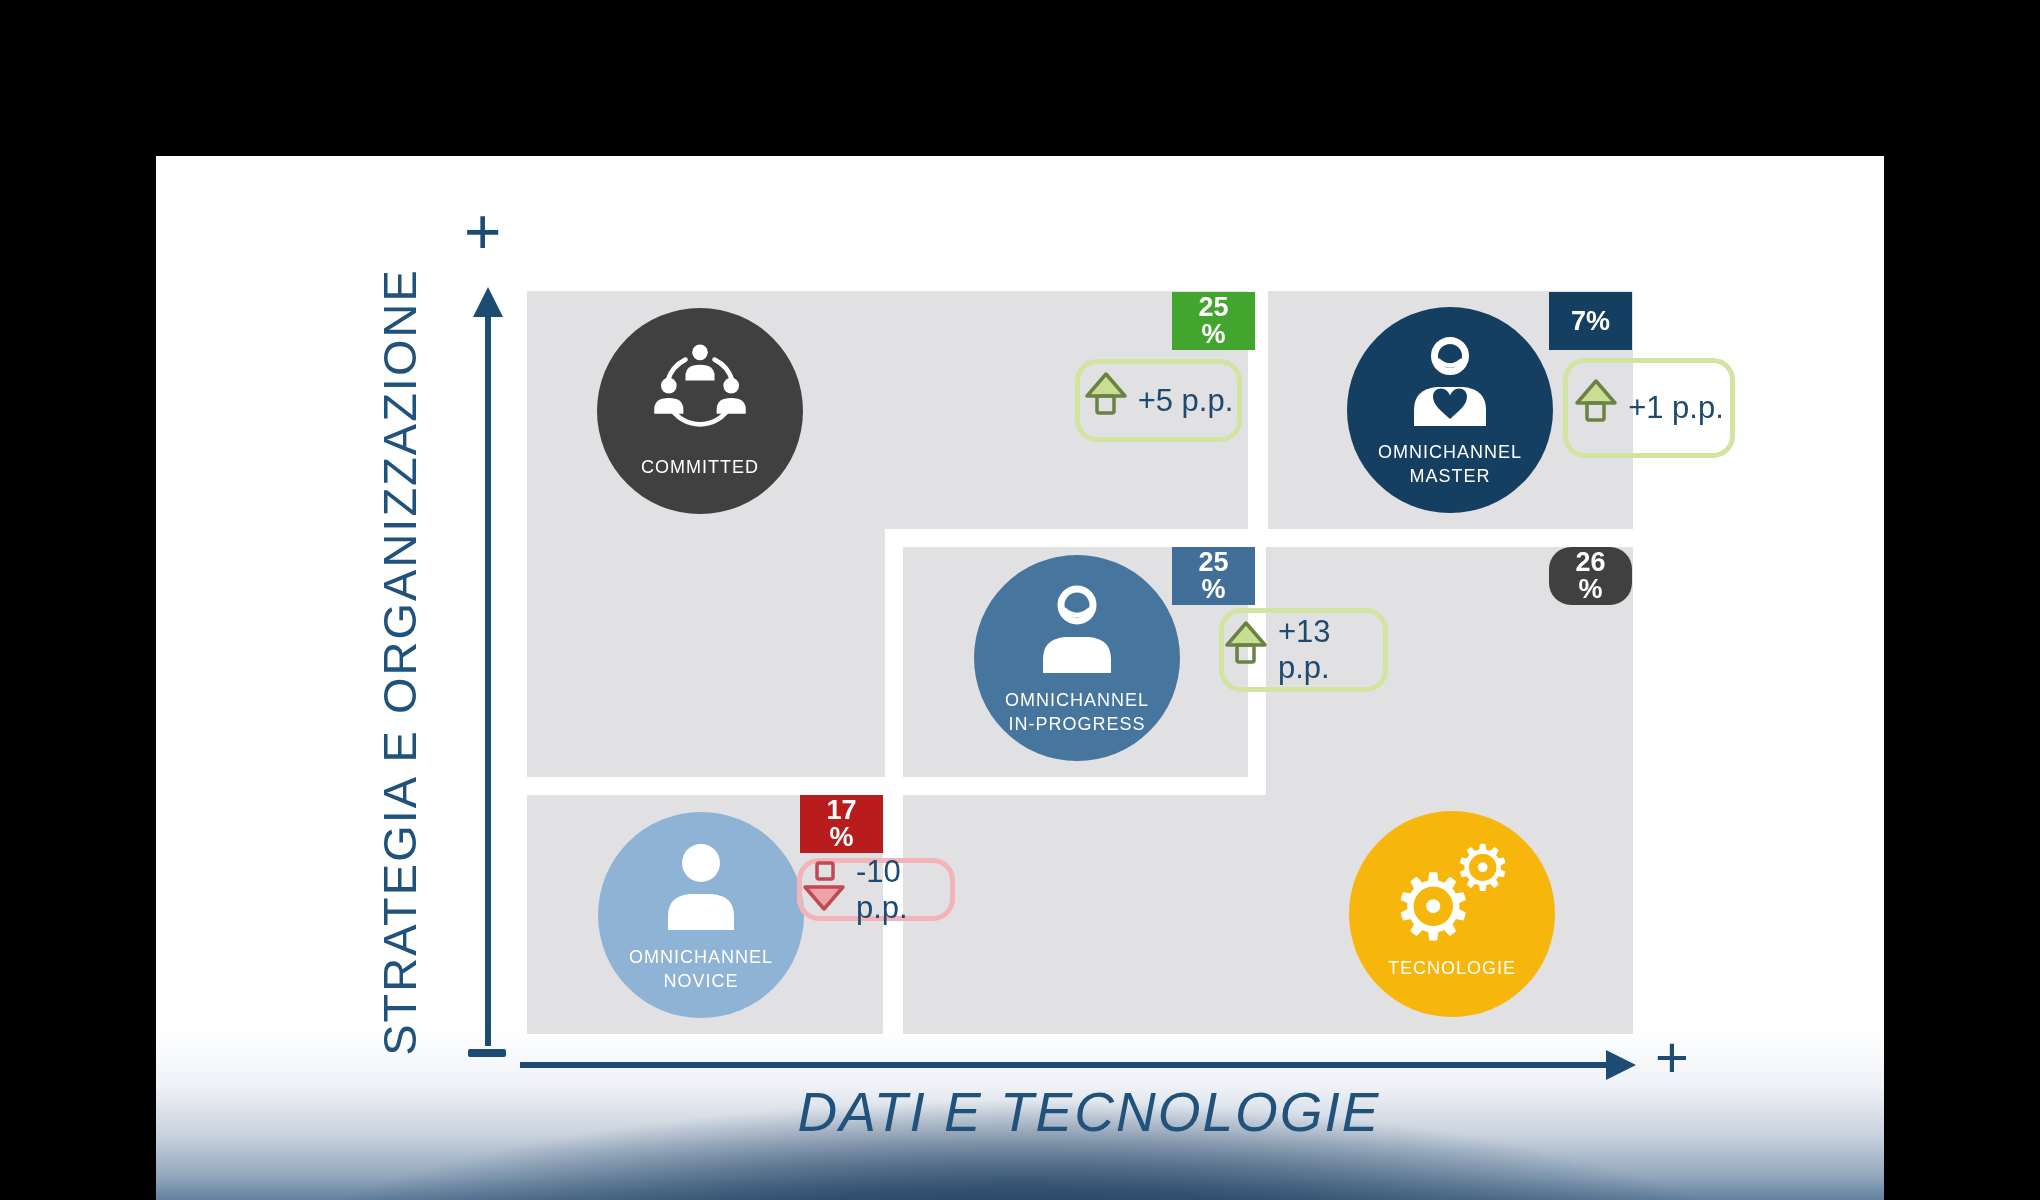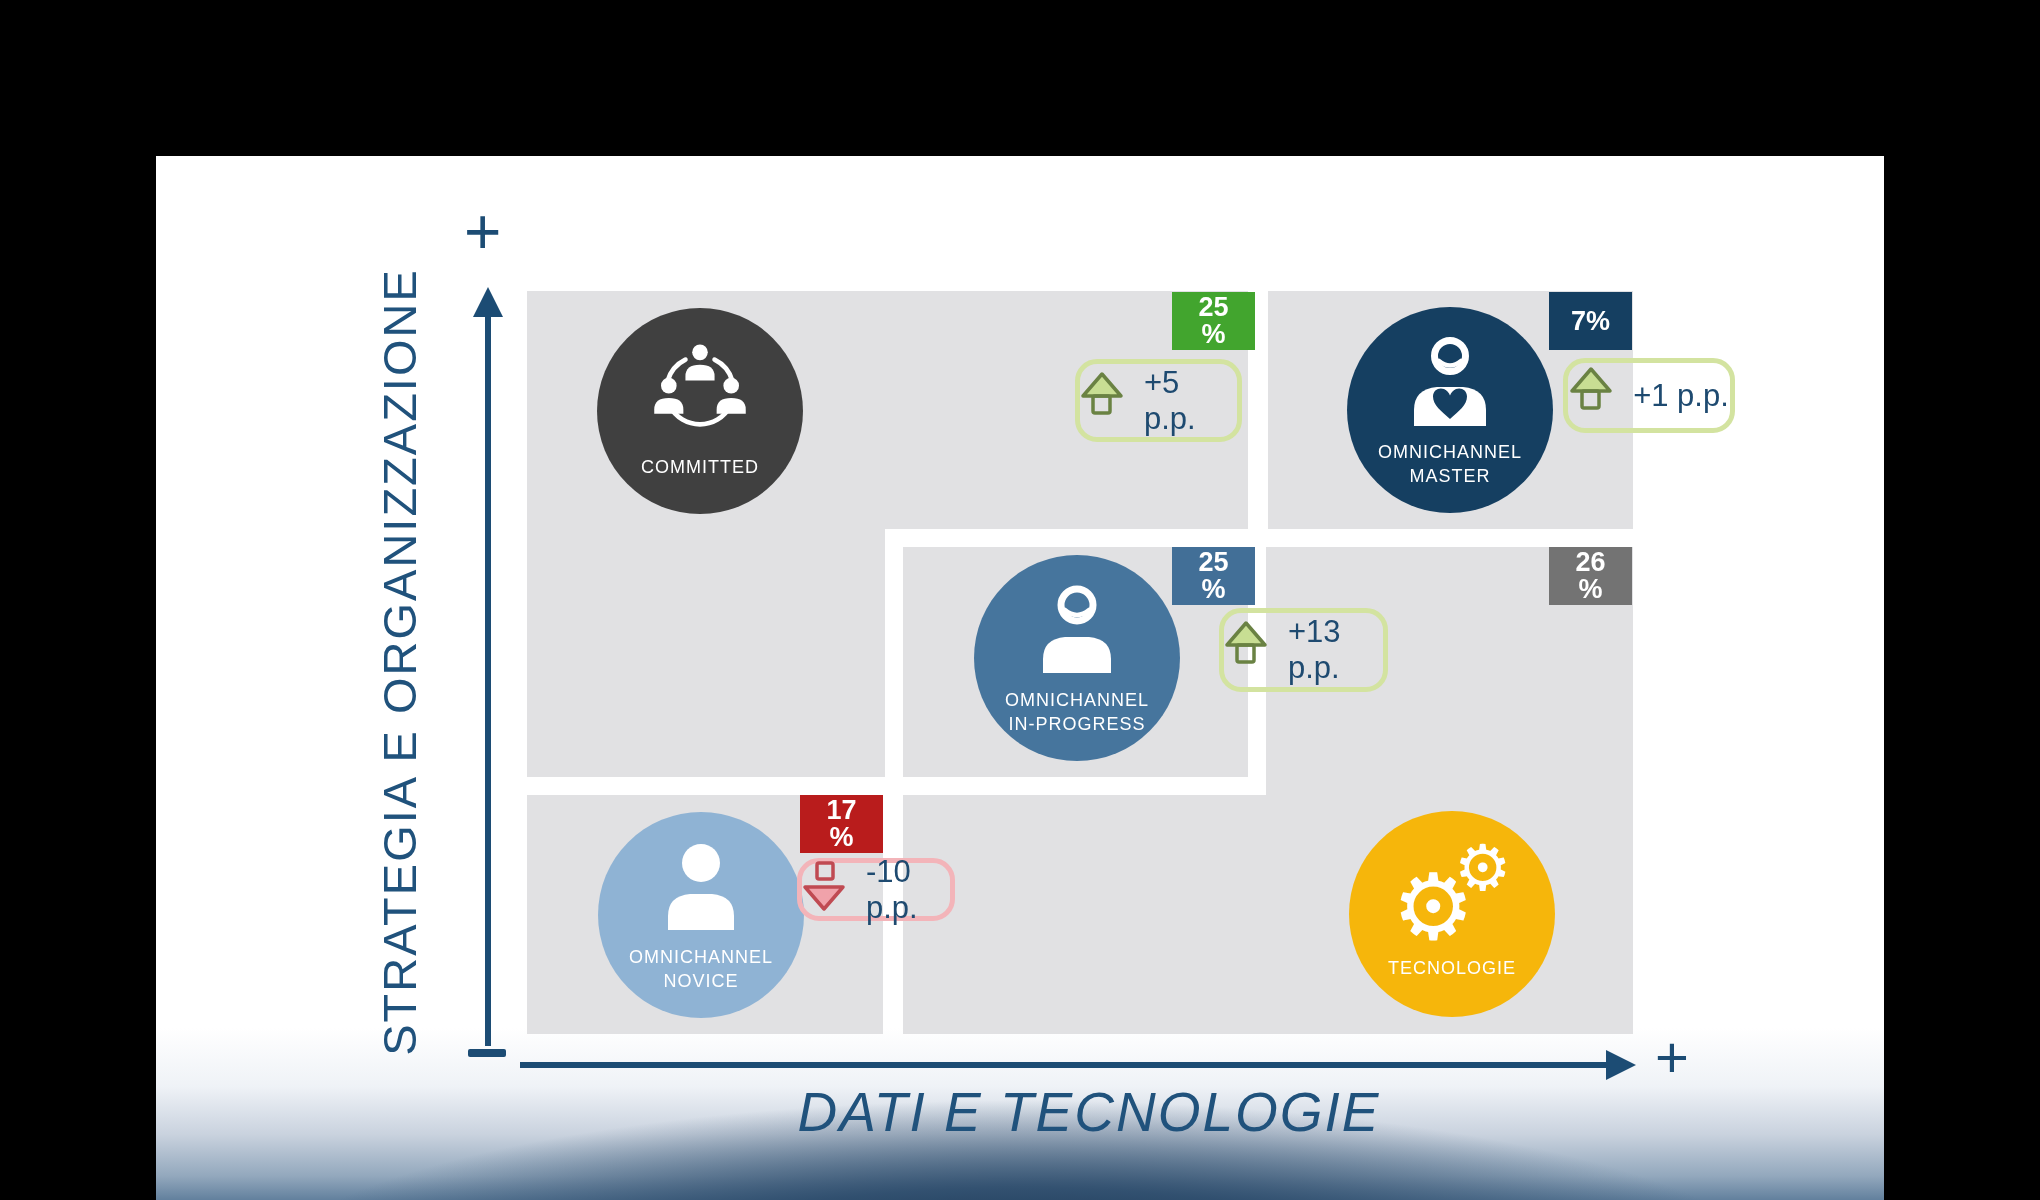--- a/index.html
+++ b/index.html
@@ -63,30 +63,30 @@
   .gear-small{left:62px;top:-12px;font-size:64px;}
 
   
   .badge{position:absolute;width:83px;height:58px;color:#fff;font-weight:700;
     font-size:27px;line-height:27px;display:flex;flex-direction:column;
     align-items:center;justify-content:center;text-align:center;}
   .badge span:empty{display:none;}
   .badge-committed{left:1016px;top:136px;background:#42A52E;}
   .badge-master{left:1393px;top:136px;background:#153F61;}
   .badge-inprogress{left:1016px;top:391px;background:#426F97;}
-  .badge-tactician{left:1393px;top:391px;background:#737373;}
+  .badge-tactician{left:1393px;top:391px;background:#404040;border-radius:22px;}
   .badge-novice{left:644px;top:639px;background:#b91c1c;}
 
   
   .chg{position:absolute;box-sizing:border-box;border-radius:22px;display:flex;
-    align-items:center;justify-content:center;gap:20px;font-size:31px;color:#1E4A70;}
+    align-items:center;justify-content:center;gap:10px;font-size:31px;color:#1E4A70;}
   .chg.up{border:5px solid #D3E3A0;}
   .chg.down{border:5px solid #F3B4B9;}
   .chg-committed{left:919px;top:203px;width:167px;height:83px;}
-  .chg-master{left:1407px;top:202px;width:172px;height:75px;}
+  .chg-master{left:1407px;top:202px;width:172px;height:100px;}
   .chg-inprogress{left:1037px;top:452px;width:169px;height:84px;margin-left:26px;}
   .chg-tactician{left:1404px;top:452px;width:173px;height:84px;}
   .chg-novice{left:641px;top:702px;width:158px;height:63px;}
 </style>
 </head>
 <body>
 
 <div id="stage">
   <div id="canvas">
 

